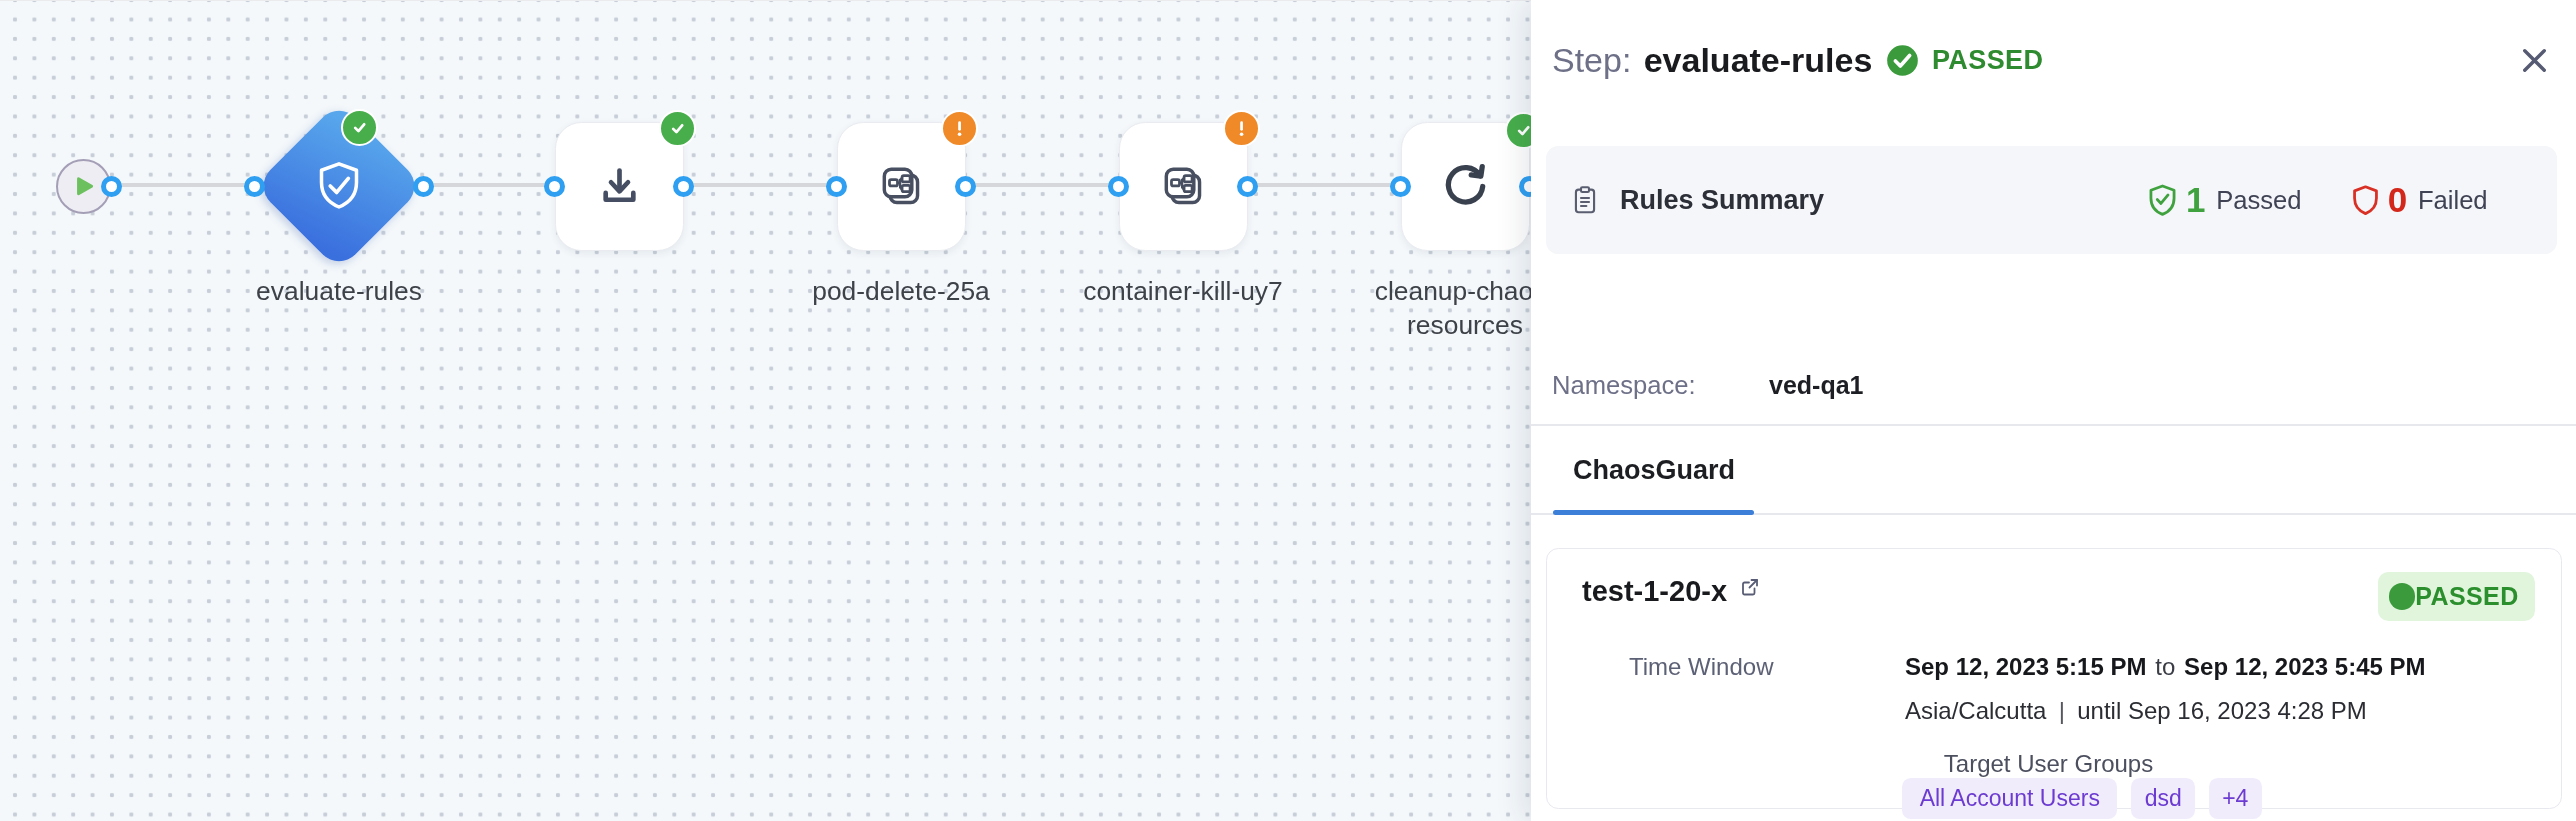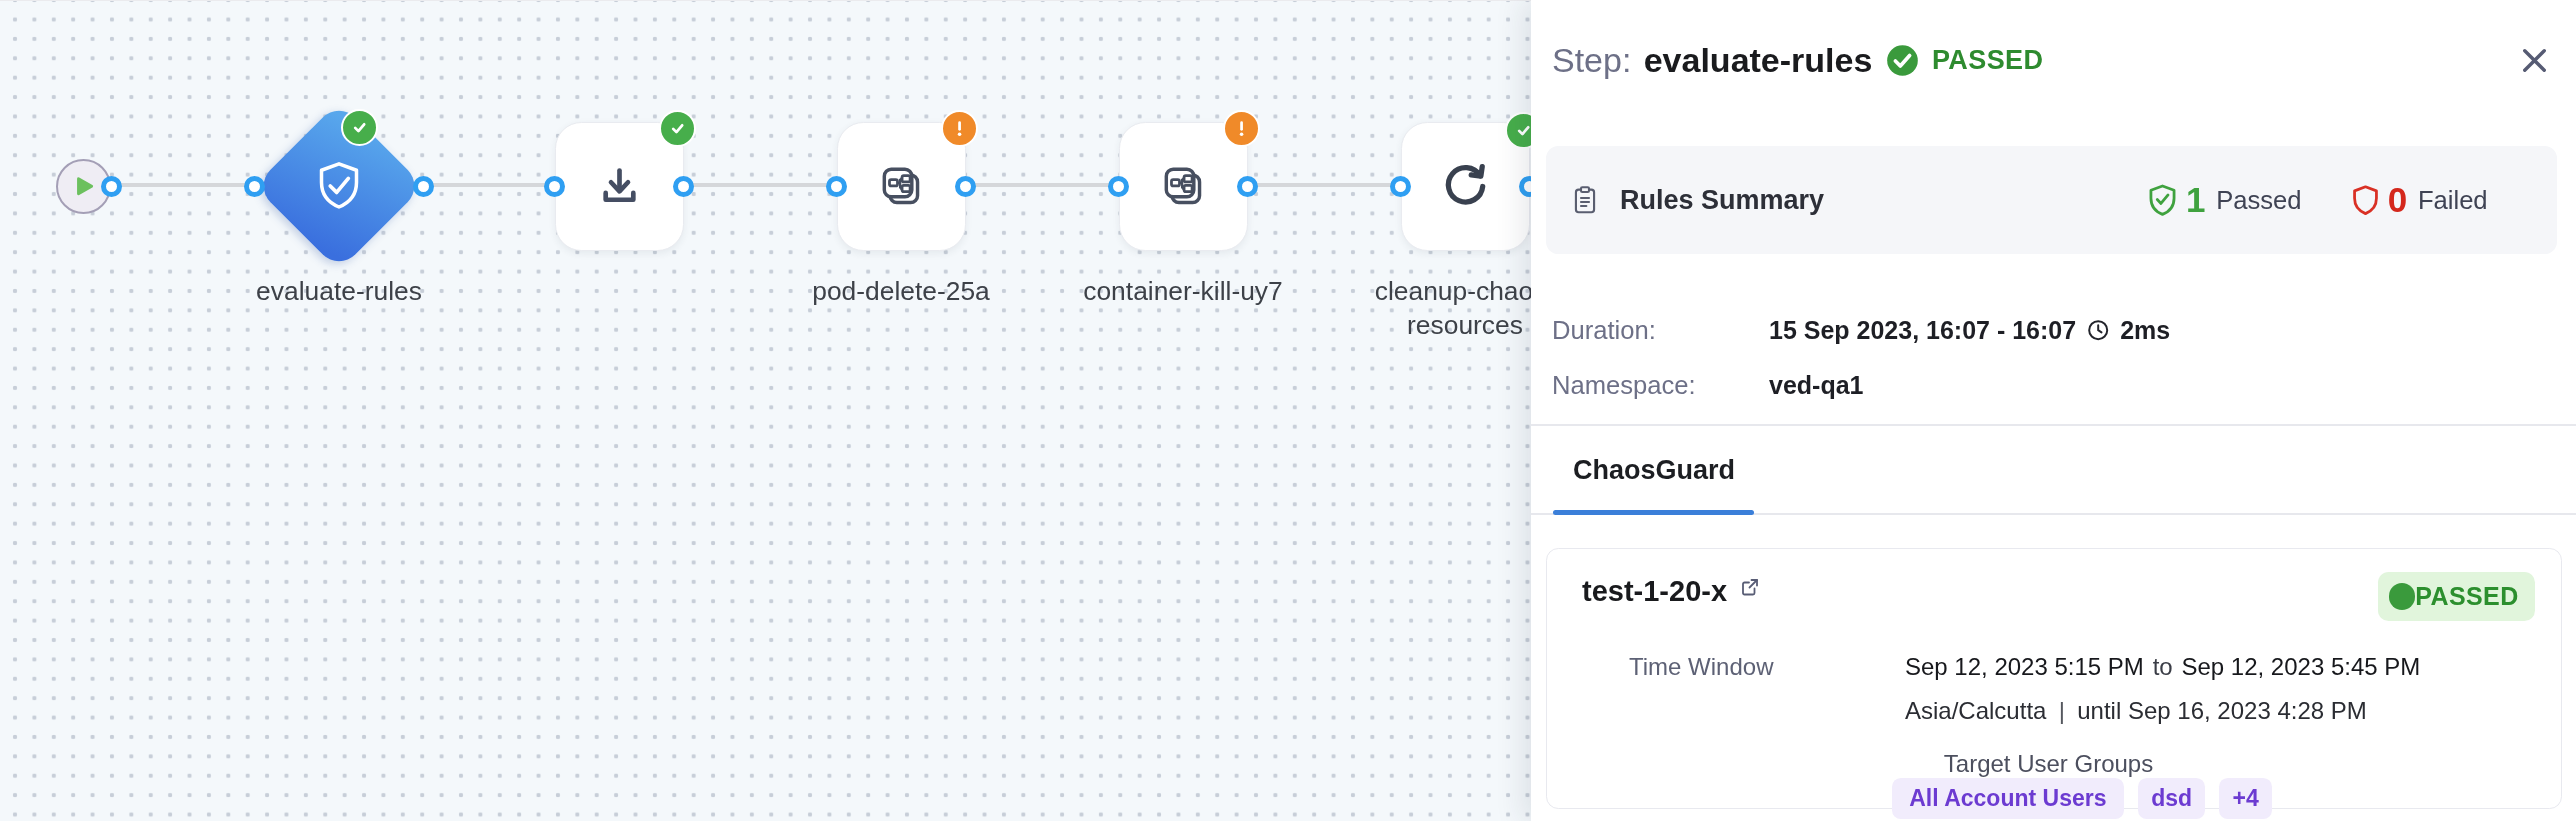--- a/index.html
+++ b/index.html
@@ -68,26 +68,26 @@
   .guard-card { position:absolute; left:15px; right:14px; top:548px; height:261px; background:#fff;
           border:1.8px solid #e8e9ef; border-radius:12.3px; }
   .guard-title { position:absolute; left:35px; top:26.4px; height:48px; display:flex; align-items:flex-start; gap:10.6px; }
   .guard-name { font-size:29px; font-weight:700; color:#191a1d; }
   .guard-pill { position:absolute; right:26.4px; top:23px; height:49px; border-radius:10.6px; background:#e1f5dc;
           display:flex; align-items:center; padding:0 16px 0 10.6px; }
   .guard-pill .dot { width:26.4px; height:26.4px; border-radius:50%; background:#3a9a3c; }
   .guard-pill .txt { font-size:25px; font-weight:700; color:#2c8f2e; letter-spacing:0.4px; }
   .g-row { position:absolute; left:82px; right:26.4px; display:flex; align-items:center; }
   .g-label { width:276px; font-size:24px; color:#5d6175; }
-  .tw-bold { font-size:24px; font-weight:400; color:#17181c; }
+  .tw-bold { font-size:24px; font-weight:700; color:#17181c; }
   .tw-norm { font-size:24px; color:#3a3d46; padding:0 8.8px; }
   .tz-line { font-size:24px; color:#2b2d33; }
   .tz-sep { padding:0 12.3px; color:#55585f; }
   .chips { display:flex; align-items:center; gap:14px; }
-  .chip { background:#f1ecfc; color:#6c3bd1; font-size:23px; font-weight:700;
+  .chip { background:#f1ecfc; color:#6c3bd1; font-size:23px; font-weight:400;
           padding:7px 17.6px; border-radius:8.8px; cursor:pointer; }
   .chip.small { padding:7px 13.2px; }
 </style>
 </head>
 <body>
 
 <div class="canvas">
 
   <div class="edge" style="left:112px; width:143px;"></div>
   <div class="edge" style="left:424px; width:130px;"></div>
@@ -227,31 +227,20 @@
       <span class="rs-word">Passed</span>
       <span class="rs-gap"></span>
       <svg width="35" height="35" viewBox="0 0 24 24" fill="none" stroke="#d93025" stroke-width="1.9" stroke-linejoin="round">
         <path d="M12 2.6 L19.5 5.4 V10.5 C19.5 15.8 16.2 19.3 12 21 C7.8 19.3 4.5 15.8 4.5 10.5 V5.4 Z"></path>
       </svg>
       <span class="rs-num red">0</span>
       <span class="rs-word">Failed</span>
     </div>
   </div>
 
-  <div class="kv-row" style="top:313px;">
-    <span class="kv-label">Duration:</span>
-    <span class="kv-value">
-      <span>15 Sep 2023, 16:07 - 16:07</span>
-      <svg width="26.4" height="26.4" viewBox="0 0 24 24" fill="none" stroke="#22242b" stroke-width="1.8" stroke-linecap="round">
-        <circle cx="12" cy="12" r="8.2"></circle>
-          <path d="M12 7.6 V12 L15 14"></path>
-      </svg>
-      <span class="elapsed">2ms</span>
-    </span>
-  </div>
   <div class="kv-row" style="top:368px;">
     <span class="kv-label">Namespace:</span>
     <span class="kv-value">ved-qa1</span>
   </div>
 
   <div class="divider" style="top:424px;"></div>
 
   <div class="tab">ChaosGuard</div>
   <div class="tab-hairline"></div>
   <div class="tab-underline"></div>

